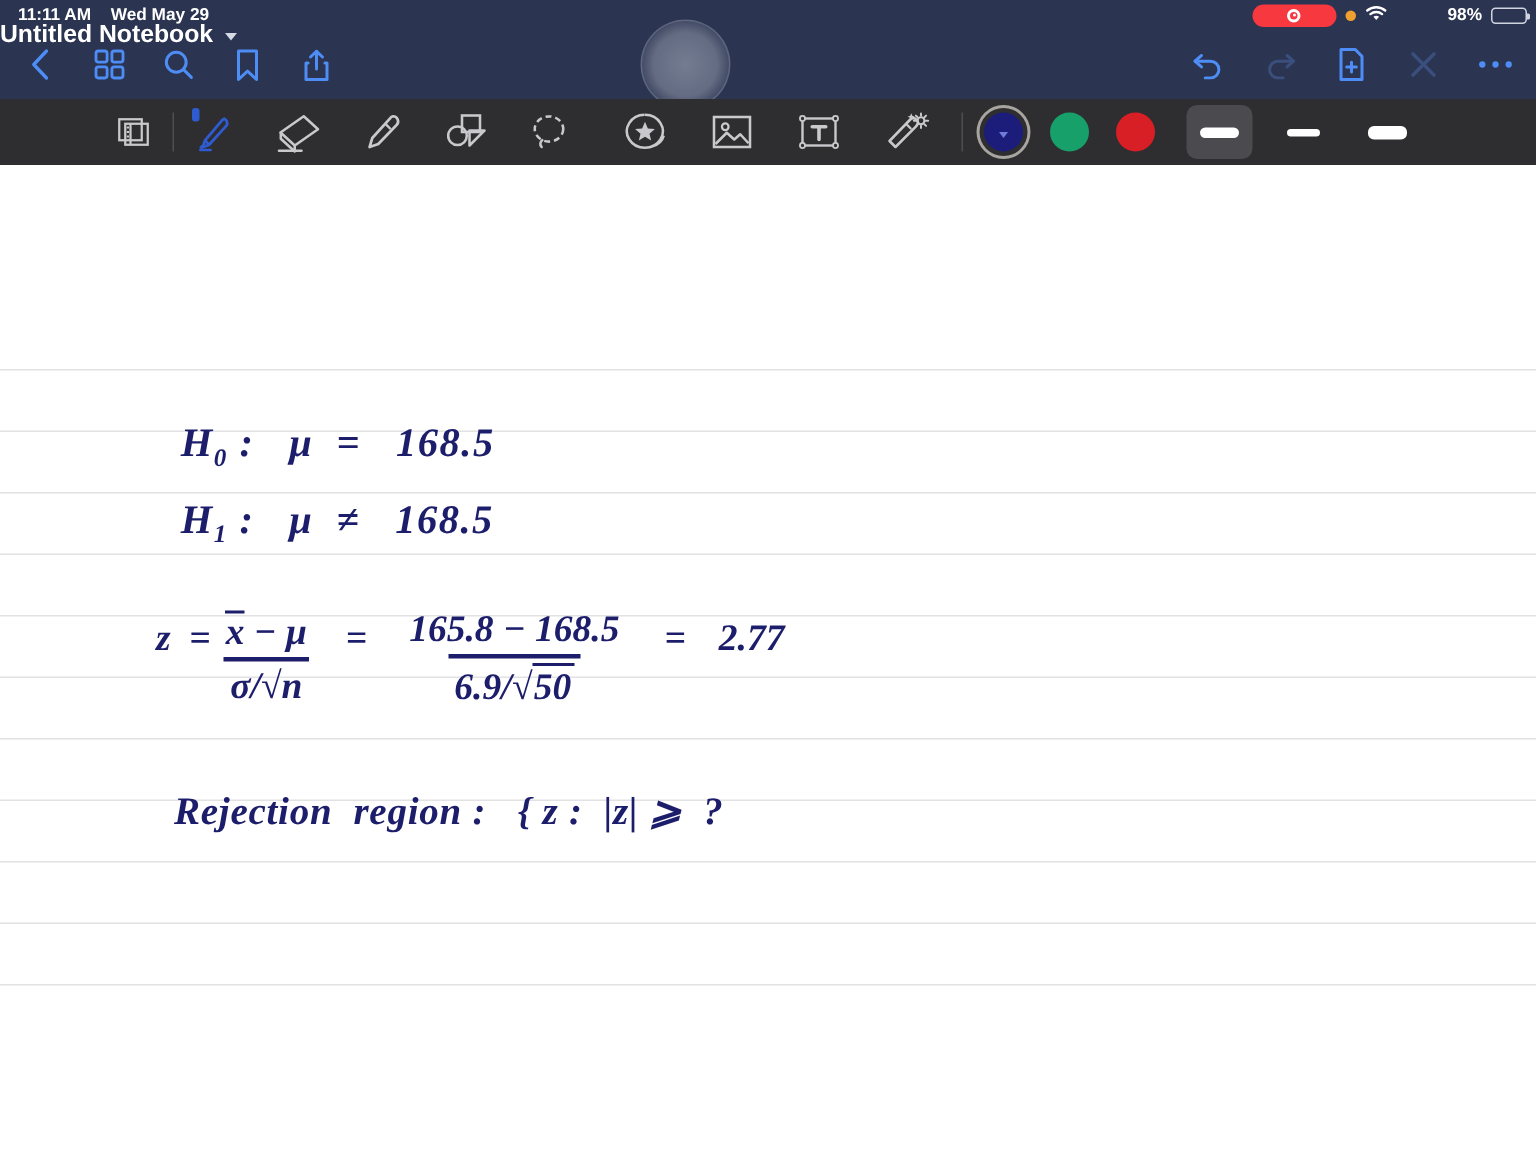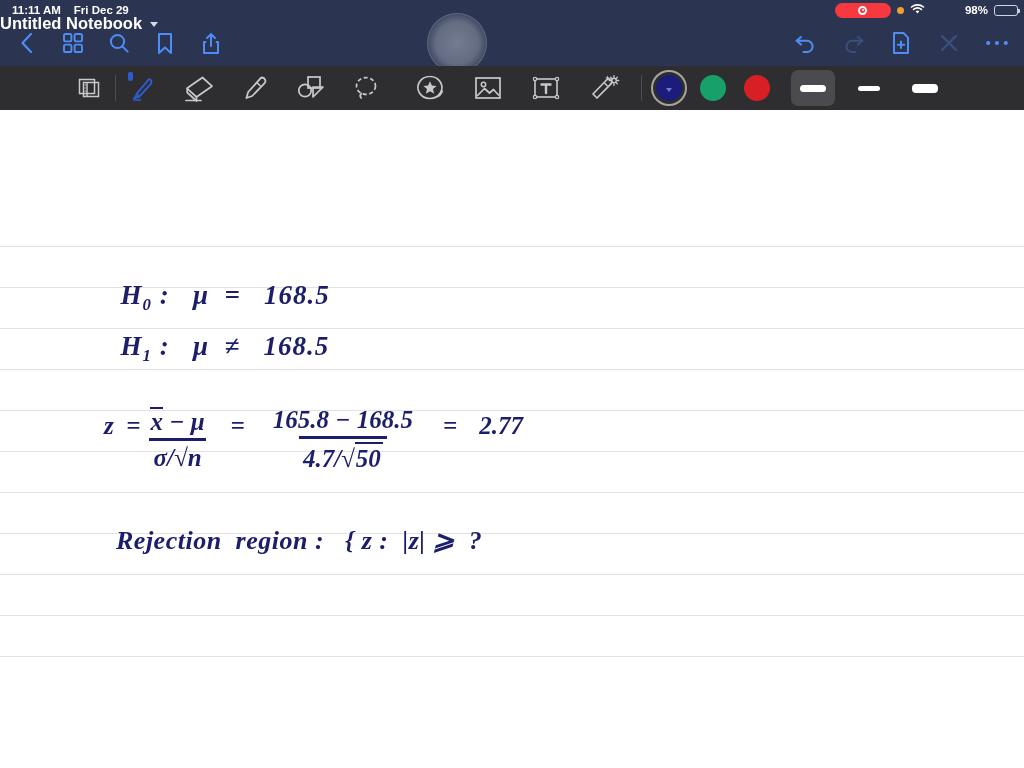--- a/index.html
+++ b/index.html
@@ -189,21 +189,21 @@
   .rad .rbody { border-top: 2.5px solid #1c1d6b; padding: 1px 2px 0 1px; display: inline-block; }
 </style>
 </head>
 <body>
 
 <div id="app">
 
   <div class="statusbar">
     <div class="sb-left">
       <span>11:11 AM</span>
-      <span>Fri Dec 29</span>
+      <span>Wed May 29</span>
     </div>
     <div class="sb-right">
       <span class="rec-pill">
           <span class="ring"></span>
         </span>
       <span class="orange-dot"></span>
       <span>
         <svg width="15" height="12" viewBox="0 0 15 12">
           <path d="M7.5 10.4 L5.6 8.2 A3.4 3.4 0 0 1 9.4 8.2 Z" fill="#ffffff"></path>
           <path d="M3.6 6.4 A6.2 6.2 0 0 1 11.4 6.4" stroke="#ffffff" stroke-width="1.6" fill="none" stroke-linecap="round"></path>
@@ -429,21 +429,21 @@
       <span>z  =</span>
       <span class="frac">
         <span class="num"><span class="ovl">x</span><span> − μ</span></span>
         <span class="den">σ/√n</span>
       </span>
       <span style="width:16px"></span>
       <span>=</span>
       <span style="width:18px"></span>
       <span class="frac">
         <span class="num">165.8 − 168.5</span>
-        <span class="den"><span>4.7/</span><span class="rad">√<span class="rbody">50</span></span></span>
+        <span class="den"><span>6.9/</span><span class="rad">√<span class="rbody">50</span></span></span>
       </span>
       <span style="width:20px"></span>
       <span>=</span>
       <span style="width:22px"></span>
       <span>2.77</span>
     </div>
 
     <div class="ink" style="left:74px; top:385px; font-size:26px; letter-spacing:0.5px;">
       <span>Rejection  region :   { z :  |z| ⩾  ?</span>
     </div>

